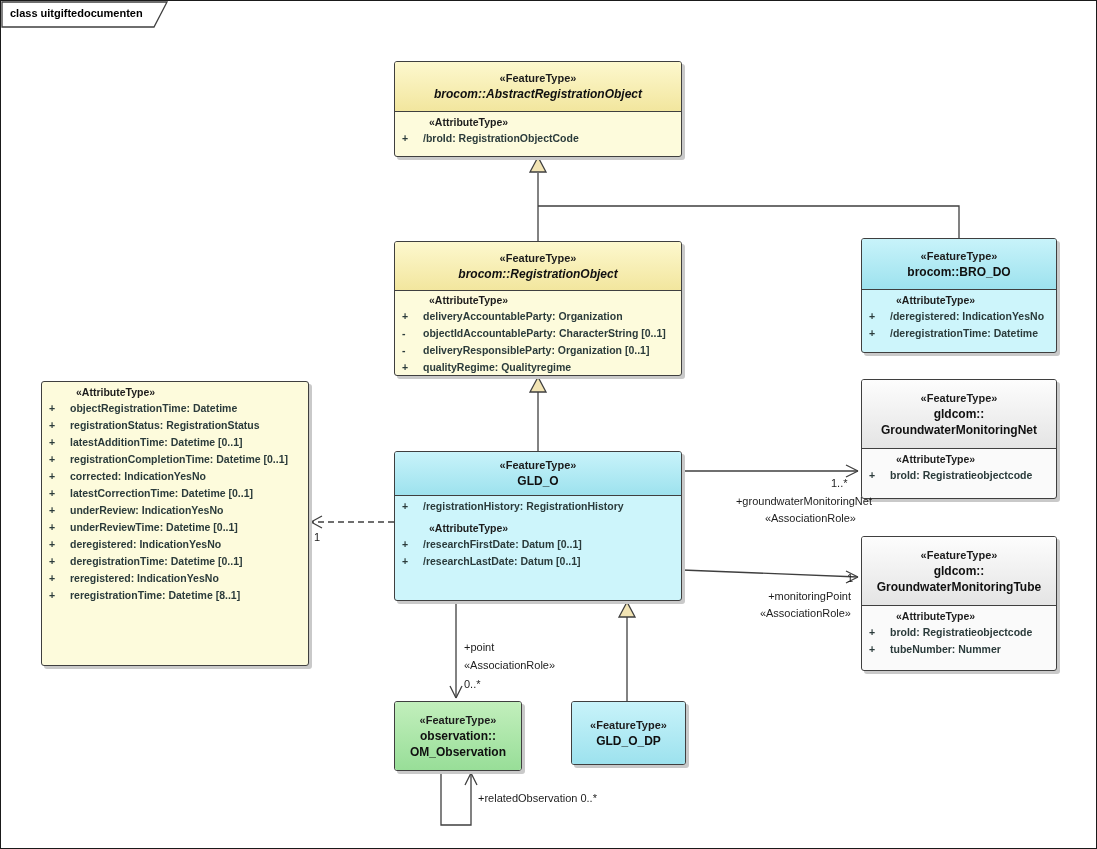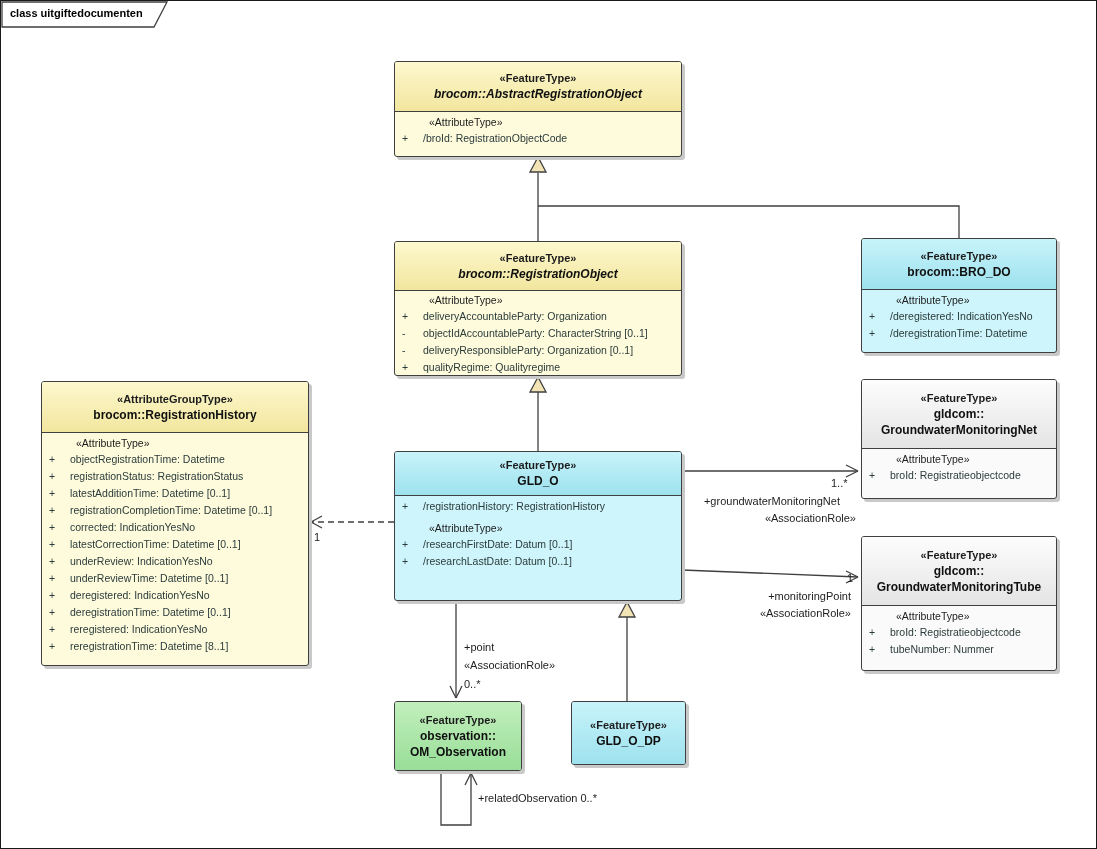--- a/index.html
+++ b/index.html
@@ -15,21 +15,21 @@
     box-shadow:3px 3px 0 #c9c9c9;box-sizing:border-box;overflow:hidden;
   }
   .hdr{
     display:flex;flex-direction:column;justify-content:center;align-items:center;
     border-bottom:1.4px solid #3f3f3f;box-sizing:border-box;
   }
   .no-body .hdr{height:100% !important;border-bottom:none;}
   .stereo{font-size:11px;color:#1c1c1c;line-height:15px;font-weight:bold;}
   .cname{font-size:12px;font-weight:bold;color:#101010;line-height:16px;}
   .abstract .cname{font-style:italic;}
-  .body{padding-top:2px;}
+  .body{padding-top:2px;font-weight:bold;}
   .sect{font-size:10.5px;color:#1c1c1c;padding-left:34px;line-height:16px;white-space:nowrap;}
   .sect.second{margin-top:5px;}
   .attr{font-size:10.5px;line-height:17px;color:#2b3b3b;display:flex;white-space:nowrap;}
   .vis{width:21px;padding-left:7px;flex:none;}
   .yellow{background:#FDFBDC;}
   .yellow .hdr{background:linear-gradient(180deg,#FDF8CE 0%,#F2E69E 100%);}
   .cyan{background:#CDF5FB;}
   .cyan .hdr{background:linear-gradient(180deg,#C8F3FA 0%,#9DE2EE 100%);}
   .white{background:#FAFAFA;}
   .white .hdr{background:linear-gradient(180deg,#FDFDFD 0%,#E4E4E4 100%);}
@@ -129,24 +129,20 @@
           <span>/deregistered: IndicationYesNo</span>
         </div>
       <div class="attr">
           <span class="vis">+</span>
           <span>/deregistrationTime: Datetime</span>
         </div>
     </div>
   </div>
 
   <div class="uml-class yellow" style="left:40px;top:380px;width:268px;height:285px">
-    <div class="hdr" style="height:51px">
-      <div class="stereo">«AttributeGroupType»</div>
-      <div class="cname">brocom::RegistrationHistory</div>
-    </div>
     <div class="body">
       <div class="sect">«AttributeType»</div>
       <div class="attr">
           <span class="vis">+</span>
           <span>objectRegistrationTime: Datetime</span>
         </div>
       <div class="attr">
           <span class="vis">+</span>
           <span>registrationStatus: RegistrationStatus</span>
         </div>
@@ -259,21 +255,21 @@
 
   <div class="uml-class cyan no-body" style="left:570px;top:700px;width:115px;height:64px">
     <div class="hdr">
       <div class="stereo">«FeatureType»</div>
       <div class="cname">GLD_O_DP</div>
     </div>
   </div>
 
   <div class="lbl" style="left:313px;top:530px">1</div>
   <div class="lbl" style="left:830px;top:476px">1..*</div>
-  <div class="lbl" style="right:256px;top:494px">+groundwaterMonitoringNet</div>
+  <div class="lbl" style="right:224px;top:494px">+groundwaterMonitoringNet</div>
   <div class="lbl" style="right:240px;top:511px">«AssociationRole»</div>
   <div class="lbl" style="left:846px;top:571px">1</div>
   <div class="lbl" style="right:245px;top:589px">+monitoringPoint</div>
   <div class="lbl" style="right:245px;top:606px">«AssociationRole»</div>
   <div class="lbl" style="left:463px;top:640px">+point</div>
   <div class="lbl" style="left:463px;top:658px">«AssociationRole»</div>
   <div class="lbl" style="left:463px;top:677px">0..*</div>
   <div class="lbl" style="left:477px;top:791px">+relatedObservation 0..*</div>
 
 </div>

